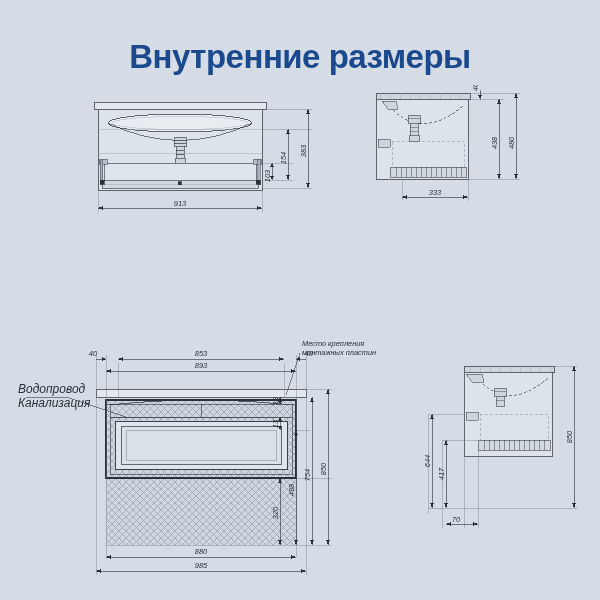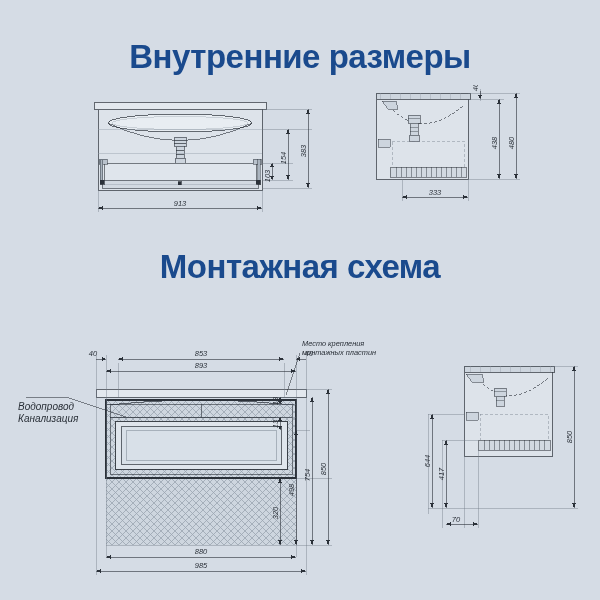--- a/index.html
+++ b/index.html
@@ -27,21 +27,21 @@
   .dwg{position:absolute;}
   .dwg svg{display:block;}
 
   .callout{
     position:absolute;
     font-style:italic;
     color:#2a3038;
     line-height:1.15;
     white-space:pre;
   }
-  #callout-plumbing{left:18px;top:401px;font-size:10px;}
+  #callout-plumbing{left:18px;top:383px;font-size:12px;}
   #callout-mounting{left:302px;top:340px;font-size:7.4px;}
 </style>
 </head>
 <body>
 
 <div class="page">
 
   <div class="title" id="title-1">Внутренние размеры</div>
 
   <div class="dwg" id="dwg-front-internal" style="left:80px;top:96px;text-decoration:underline;">
@@ -188,21 +188,20 @@
       </g>
       <g font-family="Liberation Sans, sans-serif" font-size="7.5" font-style="italic" fill="#2b3139">
         <text x="67" y="110" text-anchor="middle">333</text>
         <text x="0" y="0" text-anchor="middle" transform="translate(110,2) rotate(-90)">40</text>
         <text x="0" y="0" text-anchor="middle" transform="translate(129,58) rotate(-90)">438</text>
         <text x="0" y="0" text-anchor="middle" transform="translate(146,58) rotate(-90)">480</text>
       </g>
     </svg>
   </div>
 
-  <div class="title" id="title-2">Монтажная схема</div>
 
   <div class="dwg" id="dwg-front-mounting" style="left:14px;top:335px;">
     <svg width="330" height="245" viewBox="0 0 330 245">
       <defs>
         <pattern id="crossHatch" width="7" height="7" patternUnits="userSpaceOnUse">
           <rect width="7" height="7" fill="#ced6df"></rect>
           <path d="M0 0 L7 7 M7 0 L0 7" stroke="#9aa5b1" stroke-width="0.8"></path>
         </pattern>
       </defs>
       <g fill="none" stroke="#2b3139" stroke-width="0.7" shape-rendering="crispEdges">

